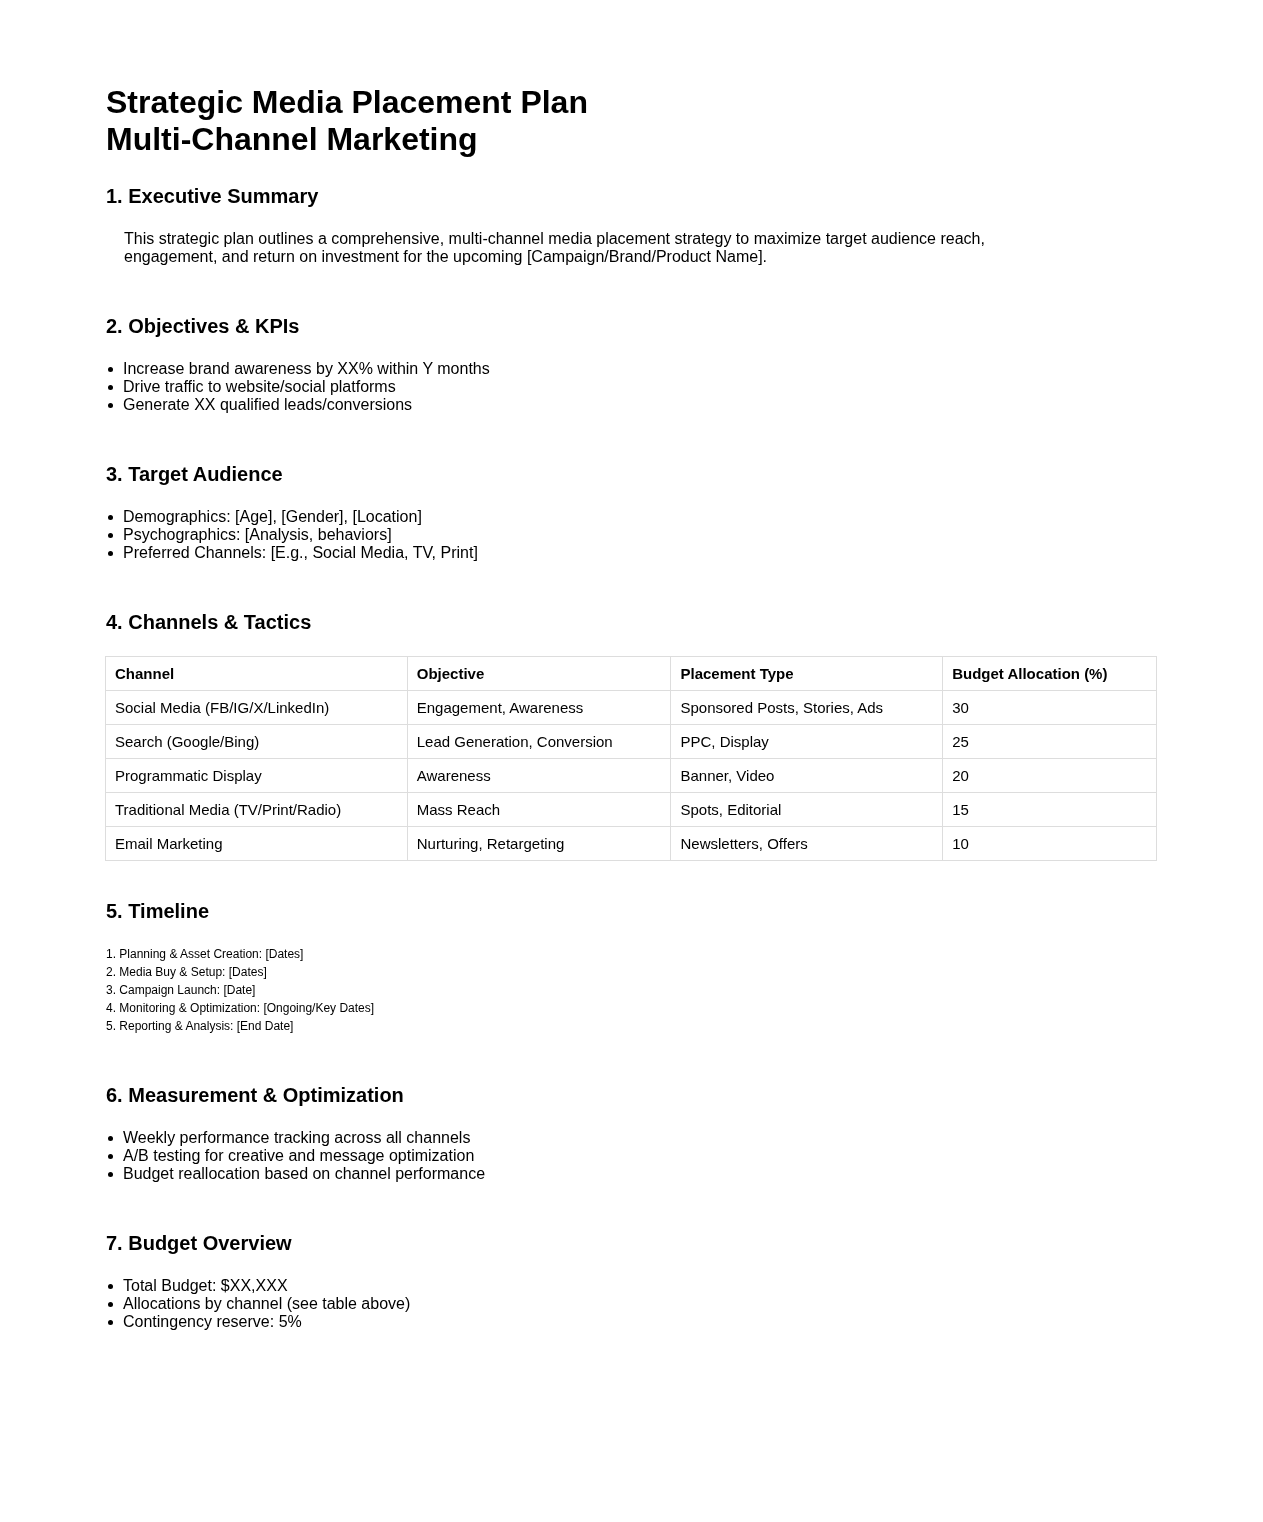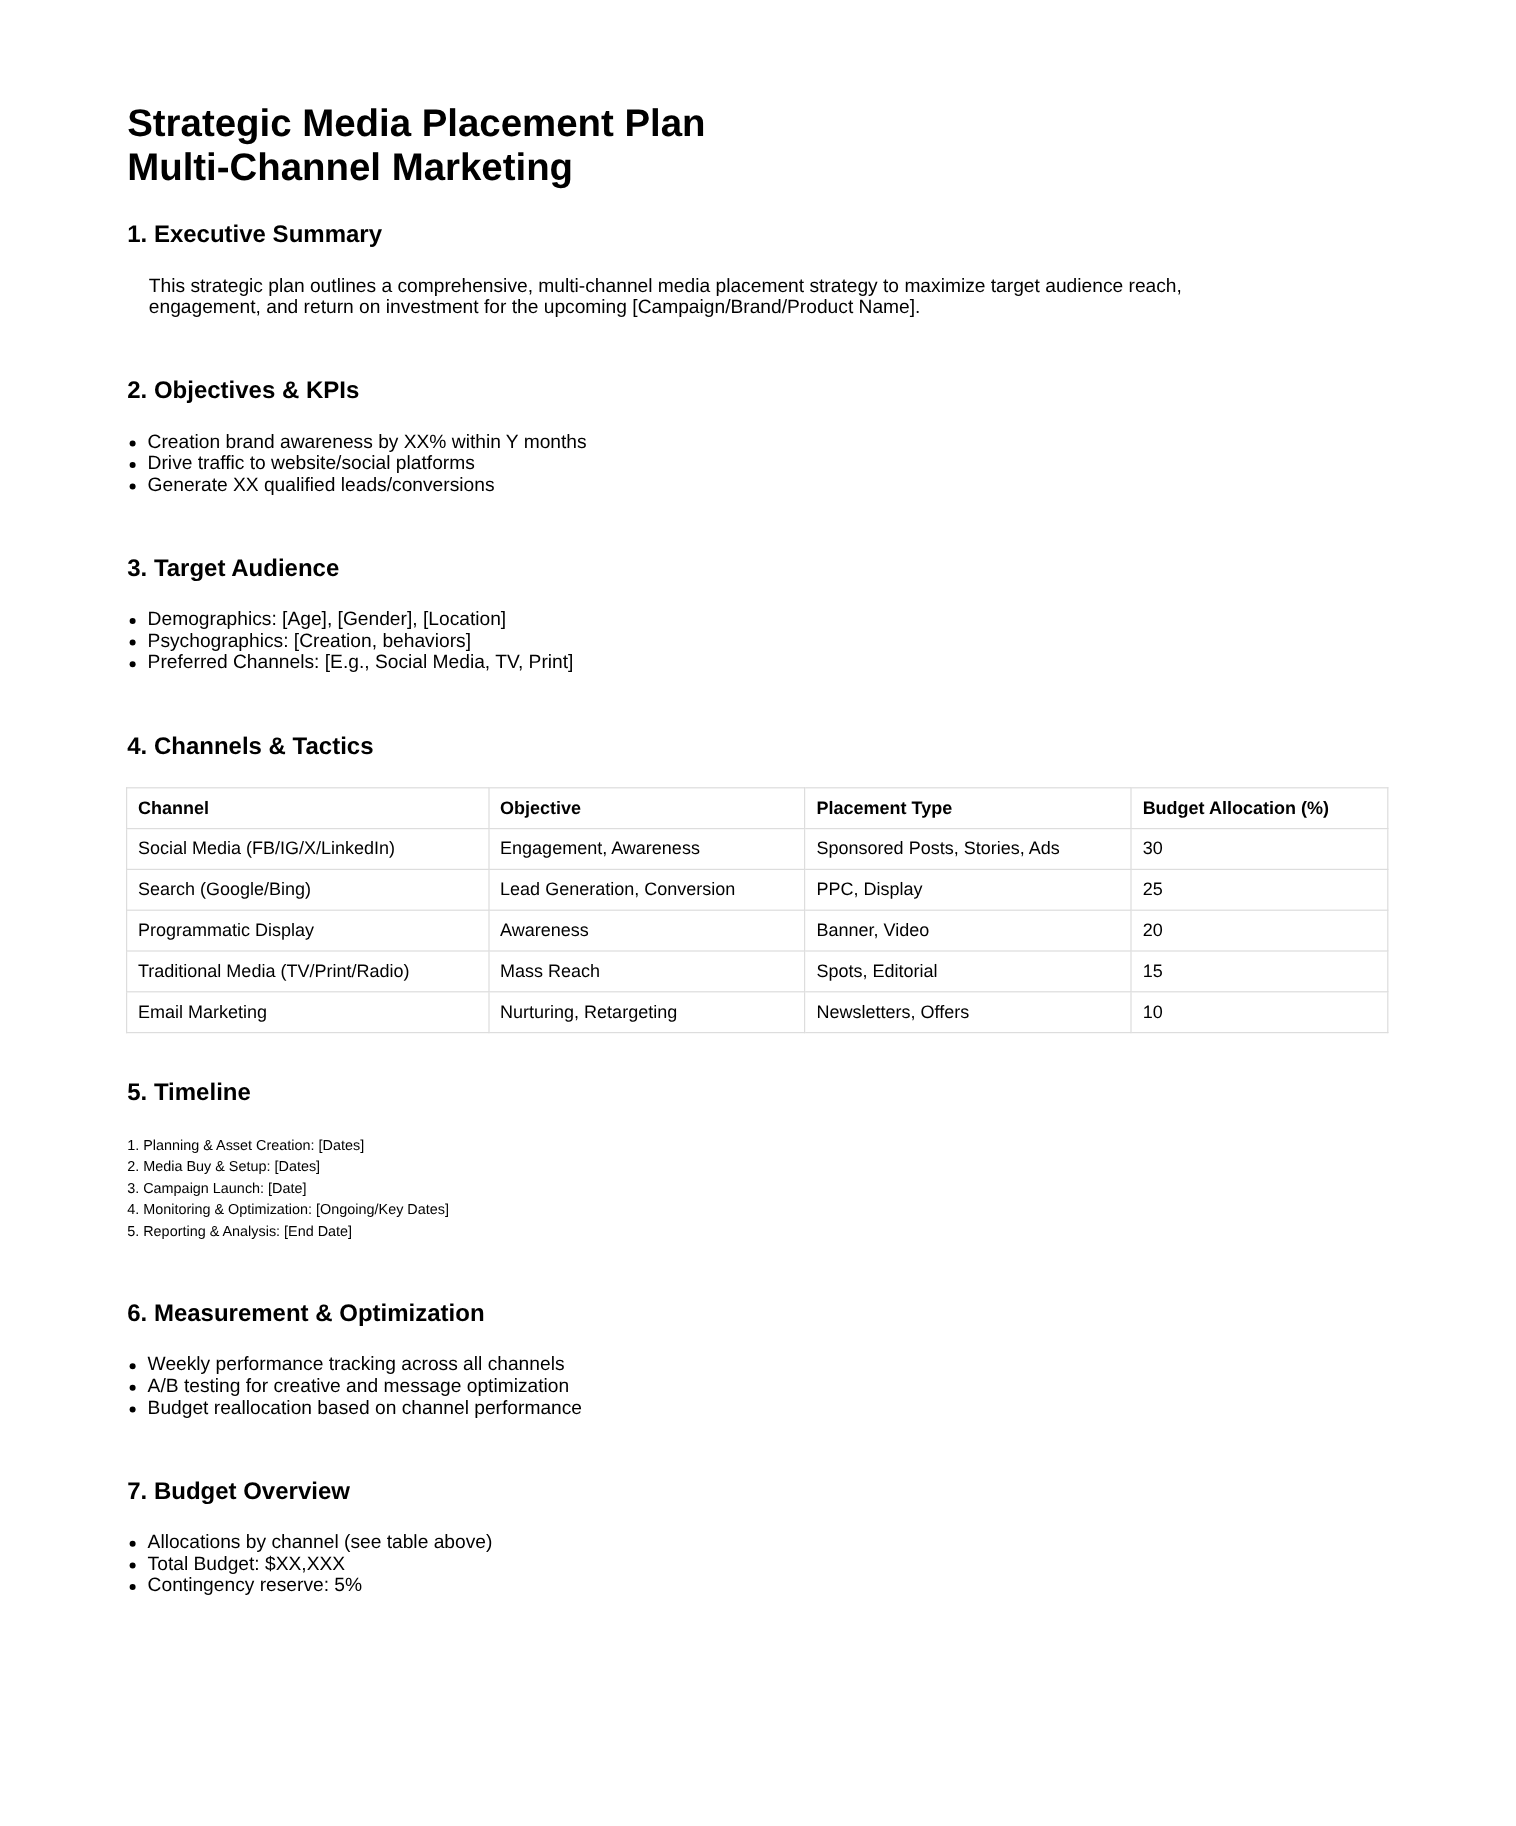--- a/index.html
+++ b/index.html
@@ -91,31 +91,31 @@
   </h1>
 
   <section>
     <h2>1. Executive Summary</h2>
     <p class="body">This strategic plan outlines a comprehensive, multi-channel media placement strategy to maximize target audience reach, engagement, and return on investment for the upcoming [Campaign/Brand/Product Name].</p>
   </section>
 
   <section>
     <h2>2. Objectives &amp; KPIs</h2>
     <ul class="bullets">
-      <li>Creation brand awareness by XX% within Y months</li>
+      <li>Increase brand awareness by XX% within Y months</li>
       <li>Drive traffic to website/social platforms</li>
       <li>Generate XX qualified leads/conversions</li>
     </ul>
   </section>
 
   <section>
     <h2>3. Target Audience</h2>
     <ul class="bullets">
       <li>Demographics: [Age], [Gender], [Location]</li>
-      <li>Psychographics: [Creation, behaviors]</li>
+      <li>Psychographics: [Analysis, behaviors]</li>
       <li>Preferred Channels: [E.g., Social Media, TV, Print]</li>
     </ul>
   </section>
 
   <section>
     <h2>4. Channels &amp; Tactics</h2>
     <table class="channels">
       <colgroup>
           <col class="c1">
           <col class="c2">
@@ -181,19 +181,19 @@
     <ul class="bullets">
       <li>Weekly performance tracking across all channels</li>
       <li>A/B testing for creative and message optimization</li>
       <li>Budget reallocation based on channel performance</li>
     </ul>
   </section>
 
   <section>
     <h2>7. Budget Overview</h2>
     <ul class="bullets">
+      <li>Total Budget: $XX,XXX</li>
       <li>Allocations by channel (see table above)</li>
-      <li>Total Budget: $XX,XXX</li>
       <li>Contingency reserve: 5%</li>
     </ul>
   </section>
 
 </div>
 
 </body></html>

